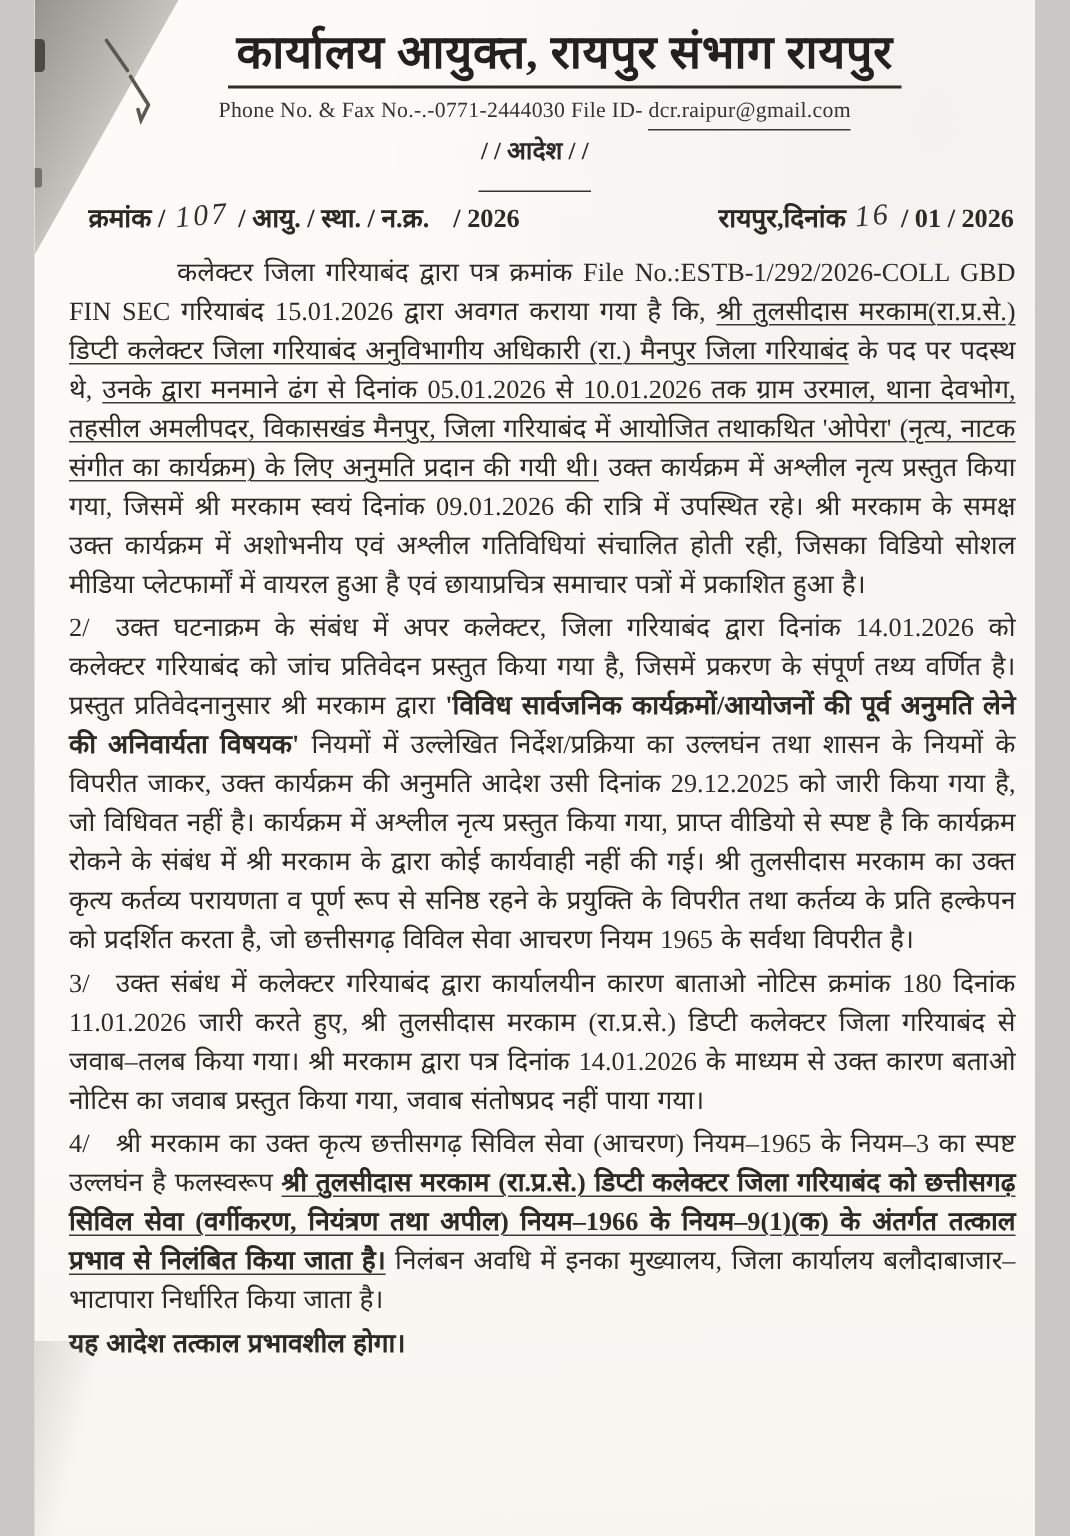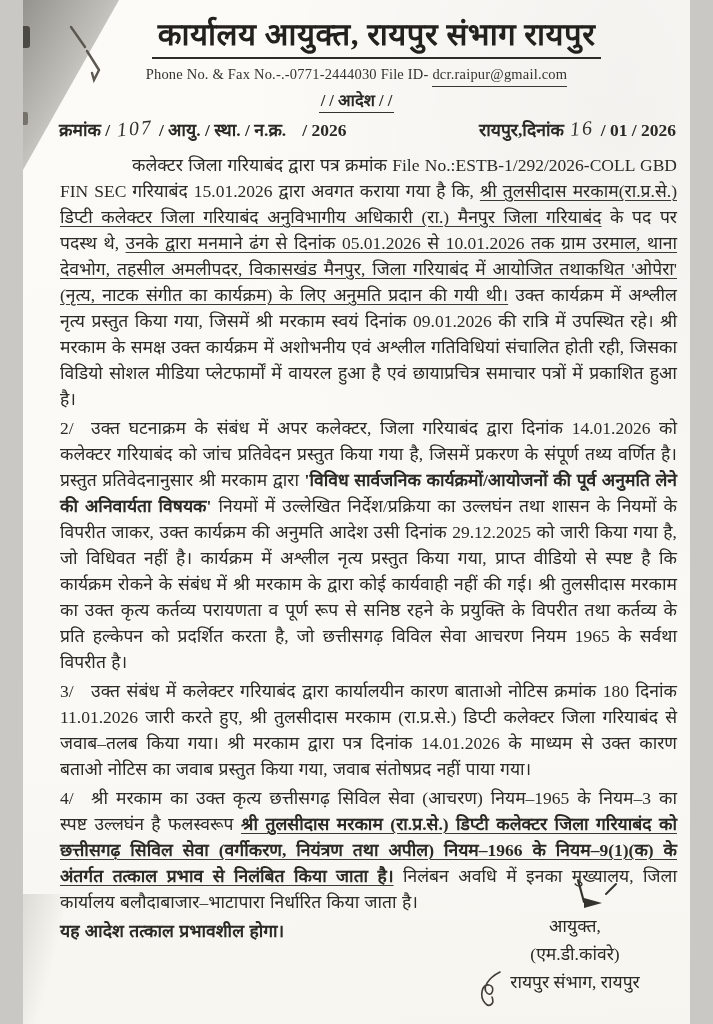--- a/index.html
+++ b/index.html
@@ -37,37 +37,37 @@
     font-size:31px; font-weight:700; letter-spacing:.5px;
     color:#23211d;
     border-bottom:2.5px solid #2e2c27;
     padding:0 6px 3px 6px;
   }
   .contact { margin-top:7px; font-size:14.5px; color:#35332e; letter-spacing:.2px; }
   .contact .email { border-bottom:1px solid #3a3834; padding-bottom:4px; }
   .order-heading-wrap { margin-top:5px; }
   .order-heading {
     display:inline-block; font-size:16.5px; font-weight:600;
-    border-bottom:1.5px solid #35332e; padding:0 2px 1px 2px;
+    border-bottom:1.5px solid #35332e; padding:0 2px 16px 2px;
   }
   .ref-line {
     display:flex; justify-content:space-between; align-items:baseline;
     padding:4px 14px 0 36px;
     font-size:17.5px; font-weight:600; color:#2b2924;
     text-align:left;
   }
   .hand {
     display:inline-block; font-style:italic; font-weight:500;
     font-size:20px; letter-spacing:2px; transform:rotate(-5deg) translateY(-1px);
     padding:0 2px; color:#33312c;
   }
   .year-slot { margin-left:16px; }
   
   .doc-body {
-    padding:8px 13px 0 37px;
+    padding:8px 13px 0 23px;
     font-size:17.5px; line-height:26px;
     text-align:justify; word-spacing:1px;
     color:#2c2a25;
   }
   .para { margin:3px 0; }
   .para.indent { text-indent:72px; }
   .run-b { font-weight:700; }
   .run-u { text-decoration:underline; text-decoration-thickness:1.2px; text-underline-offset:3px; text-decoration-color:#3c3a34; }
   
   .signature {
@@ -112,29 +112,14 @@
   </header>
 
   <main class="doc-body" id="paragraphs">
       <p class="para indent"><span class="">कलेक्टर जिला गरियाबंद द्वारा पत्र क्रमांक File No.:ESTB-1/292/2026-COLL GBD FIN SEC गरियाबंद 15.01.2026 द्वारा अवगत कराया गया है कि, </span><span class="run-u">श्री तुलसीदास मरकाम(रा.प्र.से.) डिप्टी कलेक्टर जिला गरियाबंद अनुविभागीय अधिकारी (रा.) मैनपुर जिला गरियाबंद</span><span class=""> के पद पर पदस्थ थे, </span><span class="run-u">उनके द्वारा मनमाने ढंग से दिनांक 05.01.2026 से 10.01.2026 तक ग्राम उरमाल, थाना देवभोग, तहसील अमलीपदर, विकासखंड मैनपुर, जिला गरियाबंद में आयोजित तथाकथित 'ओपेरा' (नृत्य, नाटक संगीत का कार्यक्रम) के लिए अनुमति प्रदान की गयी थी।</span><span class=""> उक्त कार्यक्रम में अश्लील नृत्य प्रस्तुत किया गया, जिसमें श्री मरकाम स्वयं दिनांक 09.01.2026 की रात्रि में उपस्थित रहे। श्री मरकाम के समक्ष उक्त कार्यक्रम में अशोभनीय एवं अश्लील गतिविधियां संचालित होती रही, जिसका विडियो सोशल मीडिया प्लेटफार्मों में वायरल हुआ है एवं छायाप्रचित्र समाचार पत्रों में प्रकाशित हुआ है।</span></p>
       <p class="para"><span class="">2/ उक्त घटनाक्रम के संबंध में अपर कलेक्टर, जिला गरियाबंद द्वारा दिनांक 14.01.2026 को कलेक्टर गरियाबंद को जांच प्रतिवेदन प्रस्तुत किया गया है, जिसमें प्रकरण के संपूर्ण तथ्य वर्णित है। प्रस्तुत प्रतिवेदनानुसार श्री मरकाम द्वारा </span><span class="run-b">'विविध सार्वजनिक कार्यक्रमों/आयोजनों की पूर्व अनुमति लेने की अनिवार्यता विषयक'</span><span class=""> नियमों में उल्लेखित निर्देश/प्रक्रिया का उल्लघंन तथा शासन के नियमों के विपरीत जाकर, उक्त कार्यक्रम की अनुमति आदेश उसी दिनांक 29.12.2025 को जारी किया गया है, जो विधिवत नहीं है। कार्यक्रम में अश्लील नृत्य प्रस्तुत किया गया, प्राप्त वीडियो से स्पष्ट है कि कार्यक्रम रोकने के संबंध में श्री मरकाम के द्वारा कोई कार्यवाही नहीं की गई। श्री तुलसीदास मरकाम का उक्त कृत्य कर्तव्य परायणता व पूर्ण रूप से सनिष्ठ रहने के प्रयुक्ति के विपरीत तथा कर्तव्य के प्रति हल्केपन को प्रदर्शित करता है, जो छत्तीसगढ़ विविल सेवा आचरण नियम 1965 के सर्वथा विपरीत है।</span></p>
       <p class="para"><span class="">3/ उक्त संबंध में कलेक्टर गरियाबंद द्वारा कार्यालयीन कारण बाताओ नोटिस क्रमांक 180 दिनांक 11.01.2026 जारी करते हुए, श्री तुलसीदास मरकाम (रा.प्र.से.) डिप्टी कलेक्टर जिला गरियाबंद से जवाब–तलब किया गया। श्री मरकाम द्वारा पत्र दिनांक 14.01.2026 के माध्यम से उक्त कारण बताओ नोटिस का जवाब प्रस्तुत किया गया, जवाब संतोषप्रद नहीं पाया गया।</span></p>
       <p class="para"><span class="">4/ श्री मरकाम का उक्त कृत्य छत्तीसगढ़ सिविल सेवा (आचरण) नियम–1965 के नियम–3 का स्पष्ट उल्लघंन है फलस्वरूप </span><span class="run-b run-u">श्री तुलसीदास मरकाम (रा.प्र.से.) डिप्टी कलेक्टर जिला गरियाबंद को छत्तीसगढ़ सिविल सेवा (वर्गीकरण, नियंत्रण तथा अपील) नियम–1966 के नियम–9(1)(क) के अंतर्गत तत्काल प्रभाव से निलंबित किया जाता है।</span><span class=""> निलंबन अवधि में इनका मुख्यालय, जिला कार्यालय बलौदाबाजार–भाटापारा निर्धारित किया जाता है।</span></p>
       <p class="para"><span class="run-b">यह आदेश तत्काल प्रभावशील होगा।</span></p>
     </main>
 
-  <footer class="signature">
-    <svg class="sig-mark" width="52" height="34" viewBox="0 0 52 34">
-      <path d="M6,2 L12,24" stroke="#35332d" stroke-width="2.2" fill="none" stroke-linecap="round"></path>
-      <path d="M12,20 L30,25 L12,30 Z" fill="#35332d"></path>
-      <path d="M34,16 L44,6" stroke="#35332d" stroke-width="2" fill="none" stroke-linecap="round"></path>
-    </svg>
-    <div>आयुक्त,</div>
-    <div>(एम.डी.कांवरे)</div>
-    <div class="office-line">
-      <svg class="ink-scribble" width="30" height="42" viewBox="0 0 30 42">
-        <path d="M22,2 C10,8 4,18 9,23 C14,28 18,16 11,15 C4,14 1,26 7,33 C11,38 17,34 14,27" stroke="#403d36" stroke-width="1.6" fill="none" stroke-linecap="round"></path>
-      </svg>
-      <span>रायपुर संभाग, रायपुर</span>
-    </div>
-  </footer>
 
 </div>
 
 </body></html>

